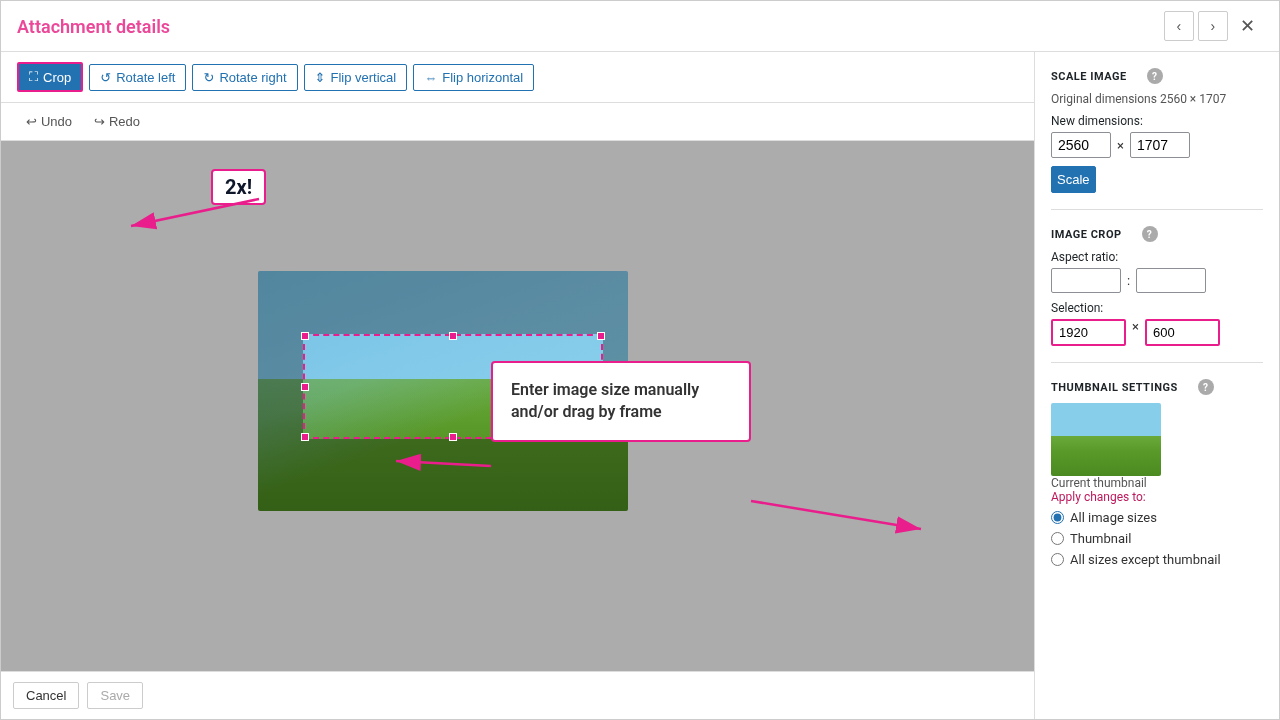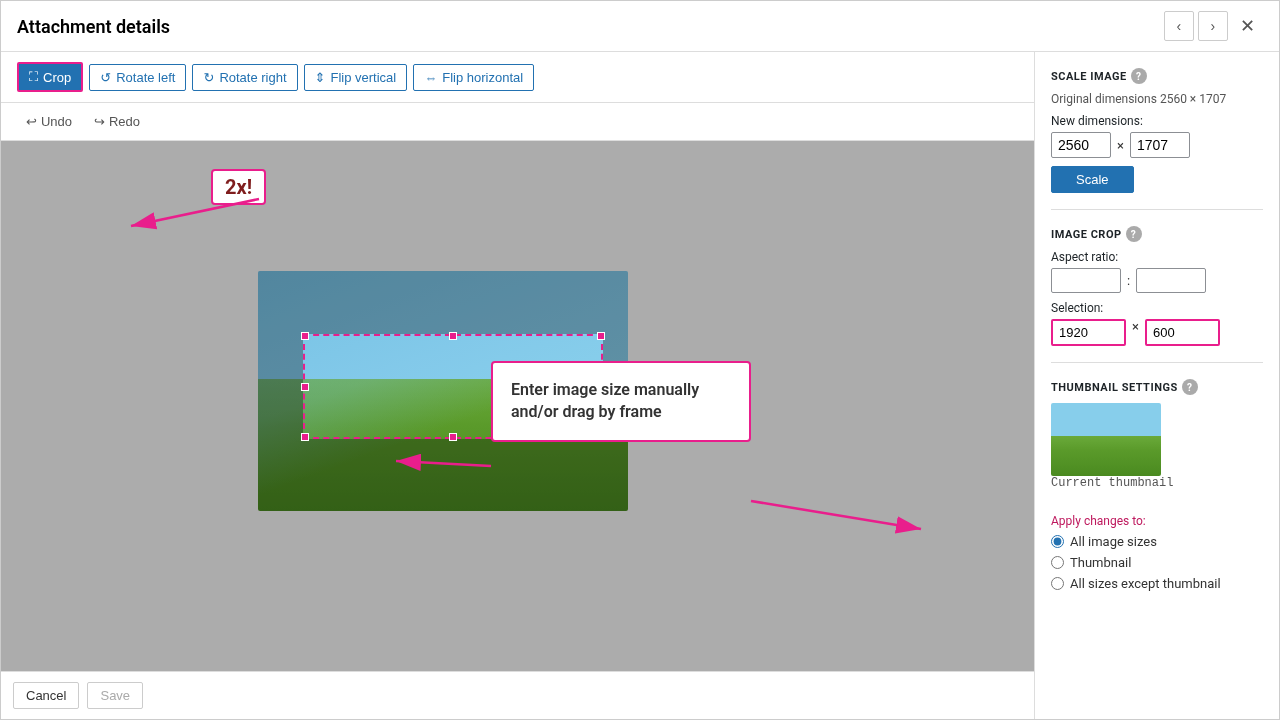--- a/index.html
+++ b/index.html
@@ -1,21 +1,21 @@
 <!DOCTYPE html>
 <html><head>
   <meta charset="utf-8">
   <style>
     * { box-sizing: border-box; margin: 0; padding: 0; }
     body { font-family: -apple-system, BlinkMacSystemFont, "Segoe UI", Roboto, sans-serif; font-size: 13px; background: #fff; color: #333; width: 1280px; height: 720px; overflow: hidden; }
 
     .modal { display: flex; flex-direction: column; width: 1280px; height: 720px; background: #fff; border: 1px solid #ccc; }
 
     .modal-header { display: flex; align-items: center; justify-content: space-between; padding: 10px 16px; border-bottom: 1px solid #ddd; background: #fff; }
-    .modal-title { font-size: 18px; font-weight: 600; color: #000000; }
+    .modal-title { font-size: 18px; font-weight: 600; color: #ec4899; }
     .modal-nav { display: flex; align-items: center; gap: 4px; }
     .modal-nav-btn { background: none; border: 1px solid #ccc; border-radius: 2px; width: 30px; height: 30px; cursor: pointer; display: flex; align-items: center; justify-content: center; color: #555; font-size: 14px; }
     .modal-close-btn { background: none; border: none; cursor: pointer; color: #555; font-size: 18px; padding: 4px 8px; }
 
     .modal-body { display: flex; flex: 1; overflow: hidden; }
 
     .main-area { flex: 1; display: flex; flex-direction: column; padding: 0; overflow: hidden; background: #f6f7f7; }
 
     .toolbar { display: flex; align-items: center; gap: 6px; padding: 10px 16px; background: #fff; border-bottom: 1px solid #ddd; flex-wrap: wrap; }
     .toolbar-btn { display: flex; align-items: center; gap: 5px; padding: 5px 10px; border: 1px solid #2271b1; border-radius: 2px; background: #fff; color: #2271b1; cursor: pointer; font-size: 13px; }
@@ -40,49 +40,49 @@
     .crop-handle.ml { top: 50%; margin-top: -4px; left: -4px; cursor: w-resize; }
     .crop-handle.mr { top: 50%; margin-top: -4px; right: -4px; cursor: e-resize; }
     .crop-handle.bl { bottom: -4px; left: -4px; cursor: sw-resize; }
     .crop-handle.bm { bottom: -4px; left: 50%; margin-left: -4px; cursor: s-resize; }
     .crop-handle.br { bottom: -4px; right: -4px; cursor: se-resize; }
 
     
     .callout-box { position: absolute; top: 220px; left: 490px; background: #fff; border: 2px solid #e91e8c; border-radius: 4px; padding: 16px 18px; font-size: 16px; font-weight: 600; color: #333; line-height: 1.4; width: 260px; }
 
     
-    .badge-2x { position: absolute; top: 32px; left: 220px; background: #fff; border: 2px solid #e91e8c; border-radius: 4px; padding: 4px 12px; font-size: 20px; font-weight: 700; color: #7f1d1d; }
+    .badge-2x { position: absolute; top: 32px; left: 220px; background: #fff; border: 2px solid #e91e8c; border-radius: 4px; padding: 4px 12px; font-size: 20px; font-weight: 700; color: #0f172a; }
 
     .canvas-bottom { padding: 10px 12px; background: #fff; border-top: 1px solid #ddd; display: flex; gap: 8px; }
     .btn-cancel { padding: 5px 12px; border: 1px solid #ccc; border-radius: 2px; background: #fff; cursor: pointer; font-size: 13px; color: #333; }
     .btn-save { padding: 5px 12px; border: 1px solid #ccc; border-radius: 2px; background: #fff; cursor: pointer; font-size: 13px; color: #aaa; }
 
     
     .right-panel { width: 245px; background: #fff; border-left: 1px solid #ddd; overflow-y: auto; padding: 16px; display: flex; flex-direction: column; gap: 16px; }
 
-    .section-title { font-size: 11px; font-weight: 700; text-transform: uppercase; color: #1d2327; letter-spacing: 0.5px; display: flex; align-items: center; gap: 4px; margin-bottom: 8px; }
+    .section-title { font-size: 11px; font-weight: 700; text-transform: uppercase; color: #1d2327; letter-spacing: 0.5px; display: flex; align-items: center; gap: 20px; margin-bottom: 8px; }
     .help-icon { display: inline-flex; align-items: center; justify-content: center; width: 16px; height: 16px; border-radius: 50%; background: #aaa; color: #fff; font-size: 10px; font-weight: 700; cursor: pointer; }
 
     .orig-dims { font-size: 12px; color: #555; margin-bottom: 8px; }
     .dims-label { font-size: 12px; color: #1d2327; margin-bottom: 4px; }
     .dims-inputs { display: flex; align-items: center; gap: 6px; margin-bottom: 8px; }
     .dims-input { width: 60px; padding: 4px 6px; border: 1px solid #8c8f94; border-radius: 2px; font-size: 14px; }
     .dims-sep { font-size: 13px; color: #333; }
 
-    .btn-scale { padding: 5px 24px; border: 1px solid #2271b1; border-radius: 2px; background: #2271b1; color: #fff; cursor: pointer; font-size: 13px; }
+    .btn-scale { padding: 5px 5px; border: 1px solid #2271b1; border-radius: 2px; background: #2271b1; color: #fff; cursor: pointer; font-size: 13px; }
 
     .section-divider { border: none; border-top: 1px solid #ddd; }
 
     .aspect-inputs { display: flex; align-items: center; gap: 6px; margin-bottom: 8px; }
     .aspect-input { width: 70px; padding: 4px 6px; border: 1px solid #8c8f94; border-radius: 2px; font-size: 13px; }
 
     .selection-inputs { display: flex; align-items: flex-start; gap: 6px; }
     .selection-input { width: 75px; padding: 4px 6px; border: 2px solid #e91e8c; border-radius: 2px; font-size: 13px; }
     .fake-thumb { width: 110px; height: 73px; background: linear-gradient(180deg, #87CEEB 0%, #87CEEB 45%, #6aaa3a 45%, #5a9a2a 65%, #4a8a20 100%); border-radius: 2px; }
-    .thumb-label { font-size: 12px; color: #555; margin-bottom: 24px; font-family: Liberation Mono, monospace; }
+    .thumb-label { font-size: 12px; color: #555; margin-bottom: 0; }
     .apply-label { font-size: 12px; color: #be185d; font-weight: 400; margin-bottom: 6px; }
 
     .radio-group { display: flex; flex-direction: column; gap: 6px; }
     .radio-item { display: flex; align-items: center; gap: 6px; font-size: 13px; cursor: pointer; }
     .radio-item input[type="radio"] { accent-color: #2271b1; }
 
     
     .annotation-layer { position: absolute; top: 0; left: 0; width: 100%; height: 100%; pointer-events: none; }
 
     

